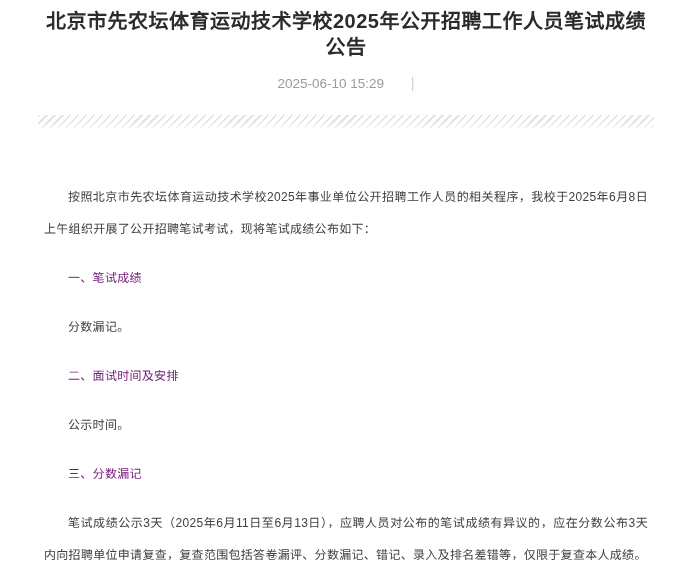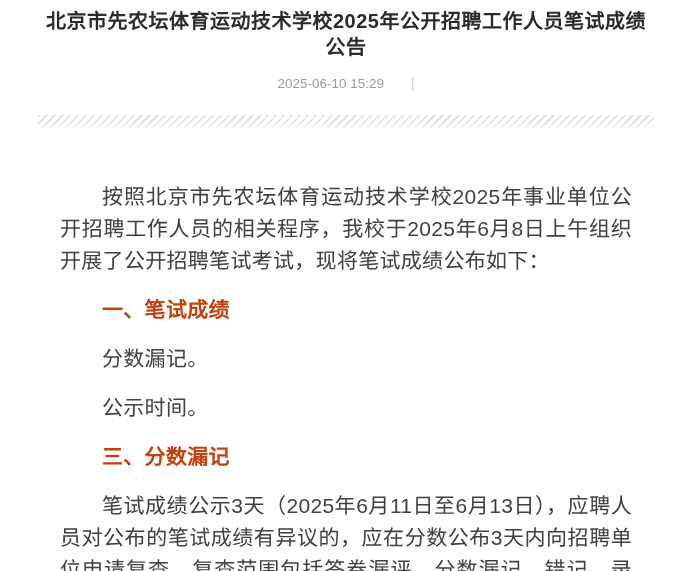--- a/index.html
+++ b/index.html
@@ -64,32 +64,32 @@
             mask-image: linear-gradient(#000 0 55%, rgba(0,0,0,0.38) 100%);
   }
 
   
   .article-body {
     padding: 36px 6px 0 6px;
   }
 
   .para,
   .heading {
-    font-size: 21px;
+    font-size: 12px;
     line-height: 32px;
-    margin: 17px 16px;
+    margin: 17px 0;
     text-indent: 2em;
     text-align: justify;
     color: #404040;
     letter-spacing: 0.3px;
   }
 
   .heading {
-    font-weight: 700;
-    color: #c2410c;
+    font-weight: 400;
+    color: #701a75;
   }
 </style>
 </head>
 <body>
 
 <div class="page">
 
   <header class="article-header">
     <h1 class="page-title">北京市先农坛体育运动技术学校2025年公开招聘工作人员笔试成绩公告</h1>
 
@@ -101,20 +101,21 @@
 
   <div class="hatch-divider"></div>
 
   <main class="article-body">
     <p class="para">按照北京市先农坛体育运动技术学校2025年事业单位公开招聘工作人员的相关程序，我校于2025年6月8日上午组织开展了公开招聘笔试考试，现将笔试成绩公布如下：</p>
 
     <h2 class="heading">一、笔试成绩</h2>
 
     <p class="para">分数漏记。</p>
 
+    <h2 class="heading">二、面试时间及安排</h2>
 
     <p class="para">公示时间。</p>
 
     <h2 class="heading">三、分数漏记</h2>
 
     <p class="para">笔试成绩公示3天（2025年6月11日至6月13日），应聘人员对公布的笔试成绩有异议的，应在分数公布3天内向招聘单位申请复查，复查范围包括答卷漏评、分数漏记、错记、录入及排名差错等，仅限于复查本人成绩。</p>
   </main>
 
 </div>
 

